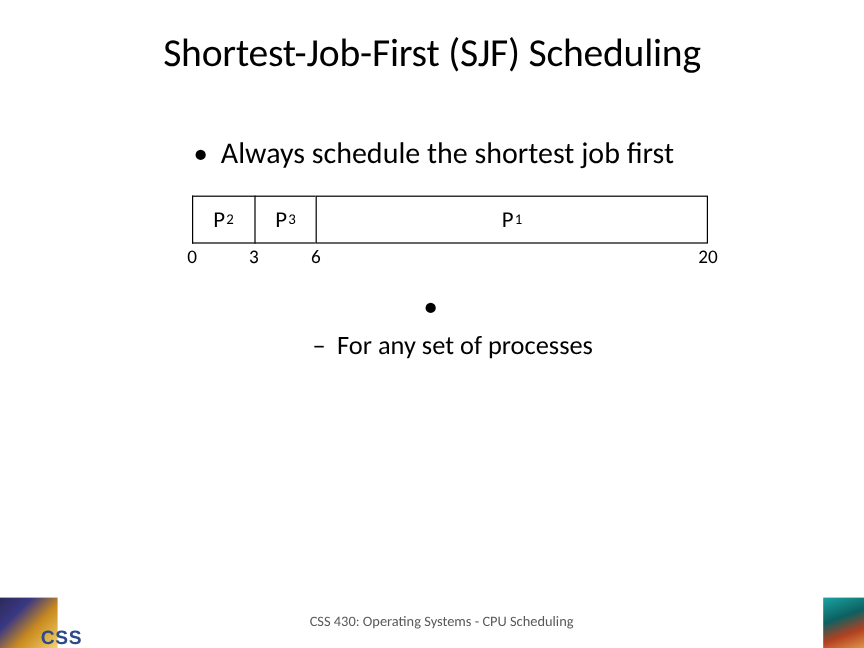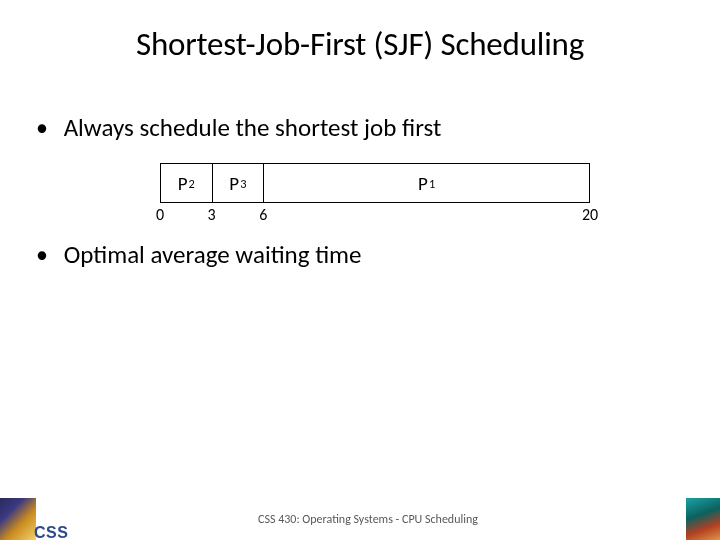--- a/index.html
+++ b/index.html
@@ -2,41 +2,41 @@
 <html><head>
 <meta charset="utf-8">
 <style>
   * { margin: 0; padding: 0; box-sizing: border-box; }
   html, body { width: 720px; height: 540px; background: #fff; font-family: Calibri, Arial, sans-serif; color: #000; position: relative; }
 
   .slide { width: 720px; height: 540px; position: relative; padding: 22px 38px 0 38px; }
 
   .title { font-size: 33px; font-weight: 400; text-align: center; margin-top: 2px; margin-bottom: 48px; letter-spacing: -0.2px; }
 
-  ul.level1 { list-style: none; margin-left: 2px; }
+  ul.level1 { list-style: none; margin-left: 2px; text-align: center; }
   ul.level1 > li { font-size: 25px; margin-bottom: 6px; }
   ul.level1 > li::before { content: "•"; display: inline-block; width: 22px; margin-left: -4px; font-size: 24px; vertical-align: 0; }
 
   ul.level2 { list-style: none; margin-left: 28px; margin-top: 4px; }
   ul.level2 > li { font-size: 22px; margin-bottom: 8px; }
   ul.level2 > li::before { content: "–"; display: inline-block; width: 20px; }
 
   .gantt-wrap { margin: 20px 0 14px 120px; width: 430px; }
   .gantt-bar { display: flex; height: 40px; }
   .seg { border-top: 1px solid #000; border-bottom: 1px solid #000; border-left: 1px solid #000; display: flex; align-items: center; justify-content: center; font-size: 19px; }
   .seg:last-child { border-right: 1px solid #000; }
   .seg sub { font-size: 0.65em; vertical-align: sub; margin-left: 1px; }
 
   .gantt-ticks { position: relative; height: 22px; font-size: 16px; }
   .tick { position: absolute; top: 2px; transform: translateX(-50%); }
 
   .footer-text { position: absolute; bottom: 14px; left: 0; width: 100%; text-align: center; font-size: 12px; color: #595959; padding-left: 16px; }
   .page-num { position: absolute; bottom: 14px; right: 18px; font-size: 12px; color: #595959; }
 
-  .logo-left { position: absolute; left: 0; bottom: 0; width: 36px; height: 42px; background: linear-gradient(135deg,#2b2a5a 0%,#3a3882 30%,#c98a1f 60%,#f3d36b 100%); }
+  .logo-left { position: absolute; left: 0; bottom: 0; width: 48px; height: 42px; background: linear-gradient(135deg,#2b2a5a 0%,#3a3882 30%,#c98a1f 60%,#f3d36b 100%); }
   .logo-left .css-label { position: absolute; bottom: -2px; left: 34px; font-size: 16px; font-weight: 700; color: #2d4a8a; letter-spacing: 0.5px; font-family: "Trebuchet MS", sans-serif; }
   .logo-right { position: absolute; right: 0; bottom: 0; width: 34px; height: 42px; background: linear-gradient(160deg,#1aa3a3 0%, #0d6060 40%, #b34020 70%, #e0934a 100%); }
 </style>
 </head>
 <body>
 
 <div class="slide">
 
   <h1 class="title">Shortest-Job-First (SJF) Scheduling</h1>
 
@@ -62,21 +62,25 @@
         <div class="gantt-ticks">
           <span class="tick" style="left:0%">0</span>
           <span class="tick" style="left:12%">3</span>
           <span class="tick" style="left:24%">6</span>
           <span class="tick" style="left:100%">20</span>
         </div>
       </div>
     </li>
 
     <li>
-      <span>Optimal average waiting time</span>
+      <ul class="level2">
+        <li>
+          <span>For any set of processes</span>
+        </li>
+      </ul>
     </li>
   </ul>
 
   <div class="footer-text">CSS 430: Operating Systems - CPU Scheduling</div>
   <div class="page-num">29</div>
 
   <div class="logo-left">
     <span class="css-label">CSS</span>
   </div>
   <div class="logo-right"></div>

